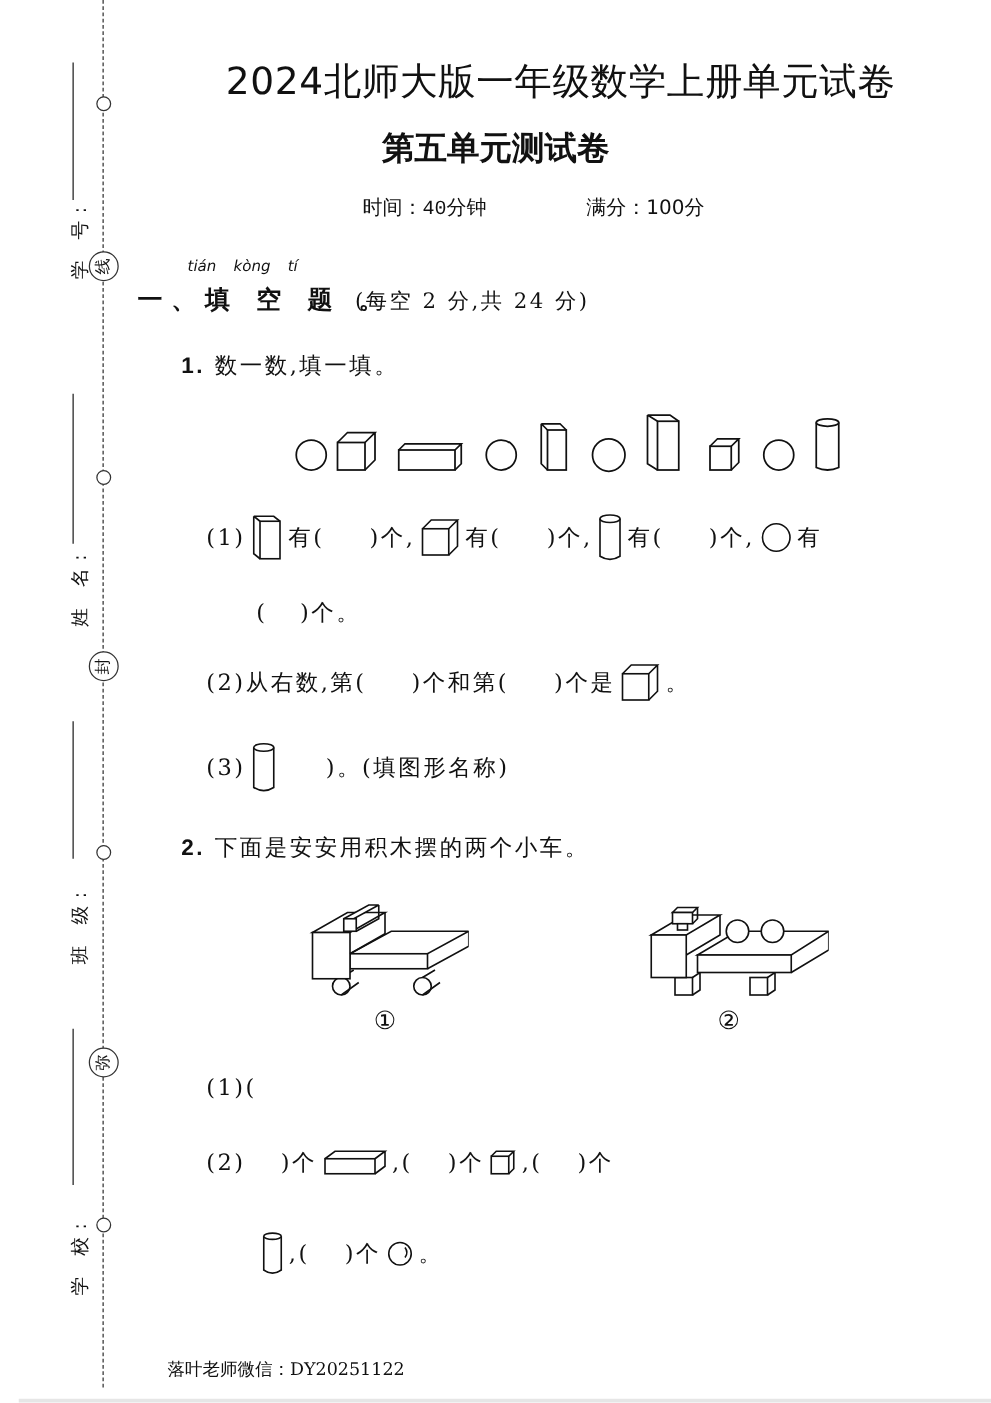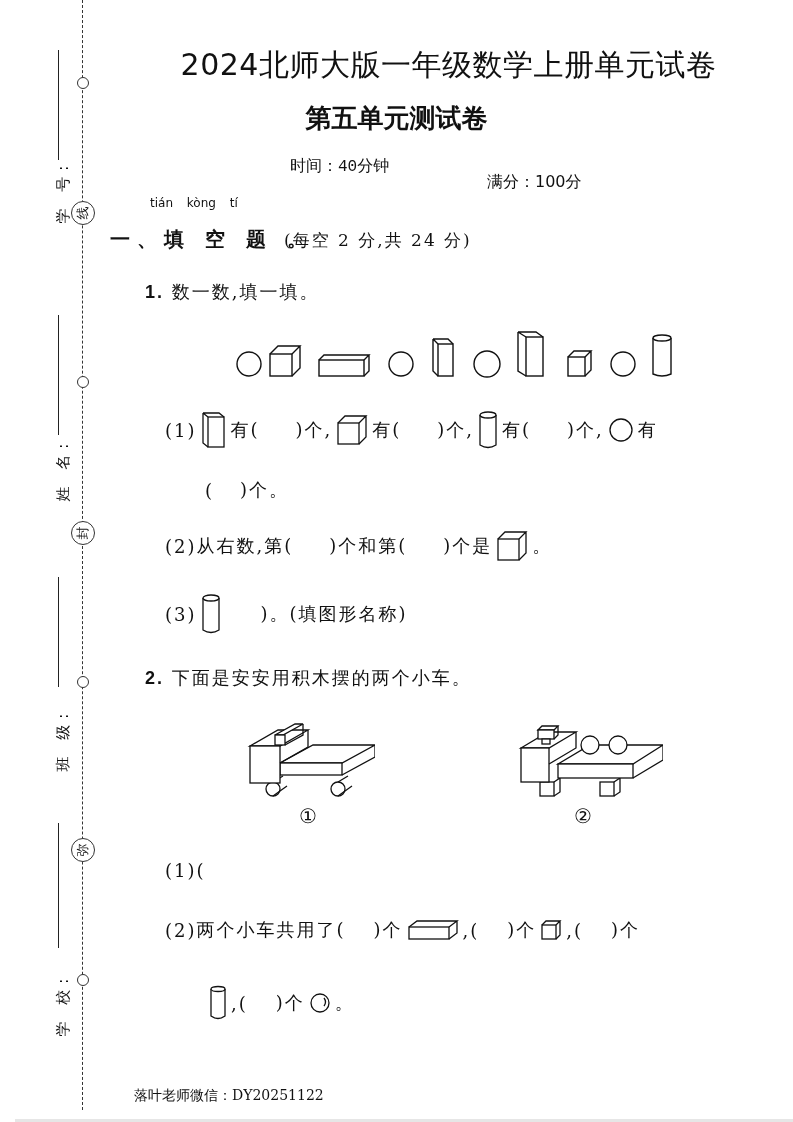--- a/index.html
+++ b/index.html
@@ -14,21 +14,21 @@
   .small-circle { position: absolute; left: 77px; width: 10px; height: 10px; border: 1.3px solid #333; border-radius: 50%; background: #fff; }
   .seal { position: absolute; left: 71px; width: 22px; height: 22px; border: 1.3px solid #333; border-radius: 50%; background: #fff;
           font-size: 13px; line-height: 22px; text-align: center; transform: rotate(-90deg); }
   .margin-label { position: absolute; left: 40px; font-size: 15px; transform: rotate(-90deg); transform-origin: center; white-space: nowrap; letter-spacing: 6px; }
 
   
   .title { position: absolute; left: 0; right: 0; top: 45px; text-align: center; font-size: 30px; padding-left: 104px; letter-spacing: 0.5px; }
   .subtitle { position: absolute; left: 0; right: 0; top: 101px; text-align: center; font-size: 26px; font-weight: bold; }
   .meta { position: absolute; top: 156px; font-size: 16px; }
 
-  .pinyin { position: absolute; top: 196px; left: 150px; font-size: 12px; word-spacing: 10px; }
+  .pinyin { position: absolute; top: 206px; left: 150px; font-size: 12px; word-spacing: 10px; font-style: italic; }
   .section-head { position: absolute; top: 226px; left: 110px; font-size: 20px; font-weight: bold; letter-spacing: 7px; }
   .section-note { position: absolute; top: 229px; left: 284px; font-size: 17px; letter-spacing: 2px; }
 
   .q-title { position: absolute; font-size: 18px; letter-spacing: 2px; }
   .q-title b { font-family: "Liberation Sans", sans-serif; }
   .line { position: absolute; font-size: 18px; letter-spacing: 2px; white-space: nowrap; display: flex; align-items: center; }
   .line span { display: inline-block; }
   .blank { display: inline-block; width: 36px; }
 
   svg { display: block; }
@@ -56,21 +56,21 @@
 <div class="margin-label" style="top:730px;left:32px;">班 级:</div>
 <div class="seal" style="top:838px;">弥</div>
 
 <div class="fill-line" style="top:823px;height:125px;"></div>
 <div class="small-circle" style="top:974px;"></div>
 <div class="margin-label" style="top:995px;left:32px;">学 校:</div>
 
 <div class="title">2024北师大版一年级数学上册单元试卷</div>
 <div class="subtitle">第五单元测试卷</div>
 <div class="meta" style="left:290px;font-family:Liberation Mono, monospace;">时间：40分钟</div>
-<div class="meta" style="left:487px;margin-top:16px;">满分：100分</div>
+<div class="meta" style="left:469px;">满分：100分</div>
 
 <div class="pinyin">tián kòng tí</div>
 <div class="section-head">一、填 空 题 。</div>
 <div class="section-note serif">(每空 2 分,共 24 分)</div>
 
 <div class="q-title serif" style="left:145px;top:280px;">
   <b>1.</b>
   <span>数一数,填一填。</span>
 </div>
 
@@ -238,21 +238,20 @@
 </div>
 <div class="abs serif" style="left:574px;top:804px;font-size:20px;">②</div>
 
 <div class="line serif" style="left:165px;top:860px;">
   <span>(1)(</span>
   <span class="blank"></span>
 </div>
 
 <div class="line serif" style="left:165px;top:918px;">
   <span>(2)</span>
-  <span>两个小车共用了(</span>
   <span class="blank" style="width:28px"></span>
   <span>)个</span>
   <svg class="inline-svg" width="52" height="22" viewBox="0 0 52 22" fill="none" stroke="#111" stroke-width="1.3">
     <rect x="2" y="8" width="40" height="12" fill="#fff"></rect>
       <path d="M2 8 L10 2 L50 2 L42 8 M50 2 L50 14 L42 20"></path>
   </svg>
   <span>,(</span>
   <span class="blank" style="width:28px"></span>
   <span>)个</span>
   <svg class="inline-svg" width="22" height="22" viewBox="0 0 22 22" fill="none" stroke="#111" stroke-width="1.3">

